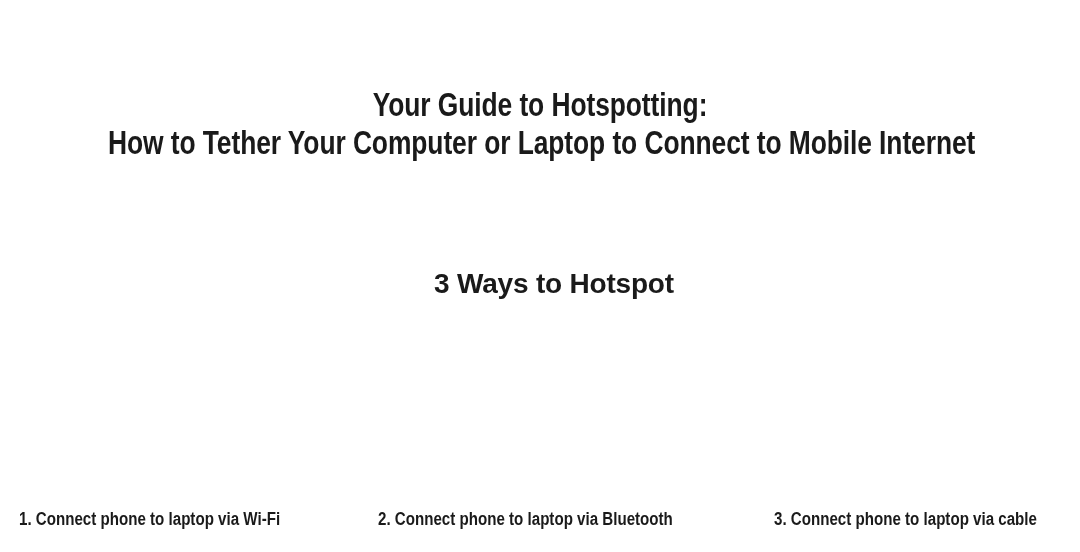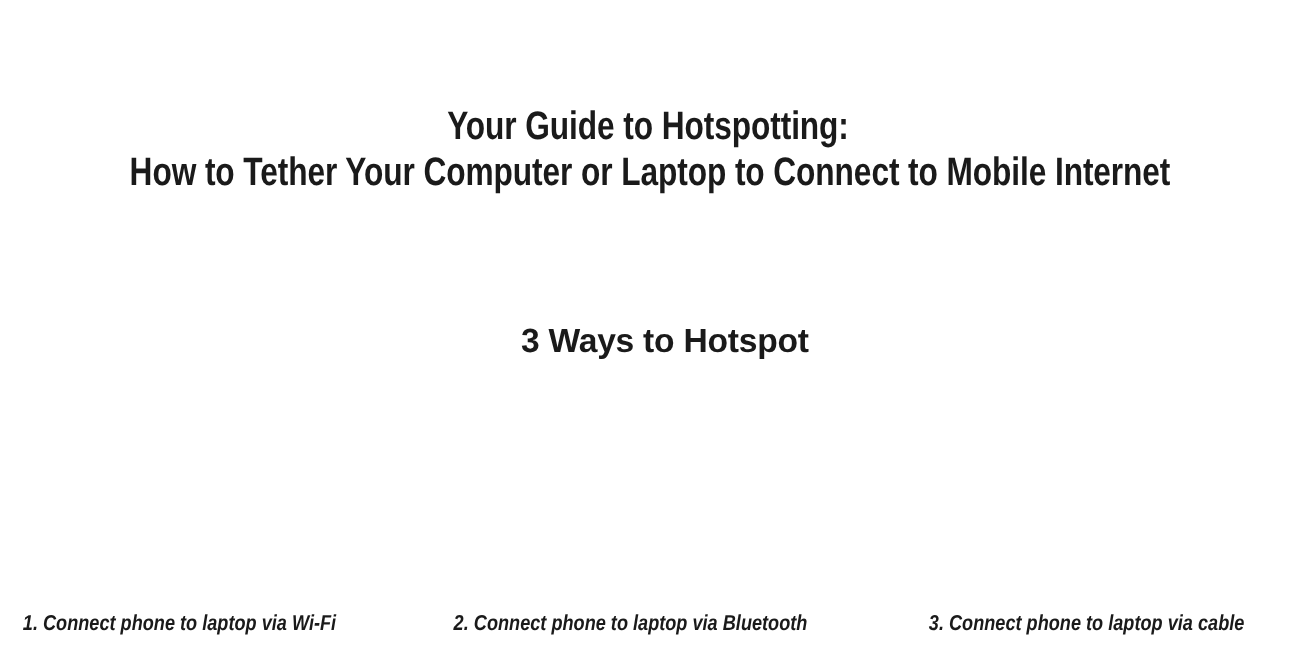--- a/index.html
+++ b/index.html
@@ -93,21 +93,20 @@
     overflow: hidden;
   }
 
   
   .caption-row {
     position: absolute;
     left: 0;
     top: 487px;
     width: 1080px;
     height: 28px;
-    font-style: italic;
   }
   .caption {
     position: absolute;
     top: 0;
     font-weight: bold;
     font-size: 18px;
     line-height: 24px;
     color: #1a1a1a;
     white-space: nowrap;
     transform: scaleX(0.84);

